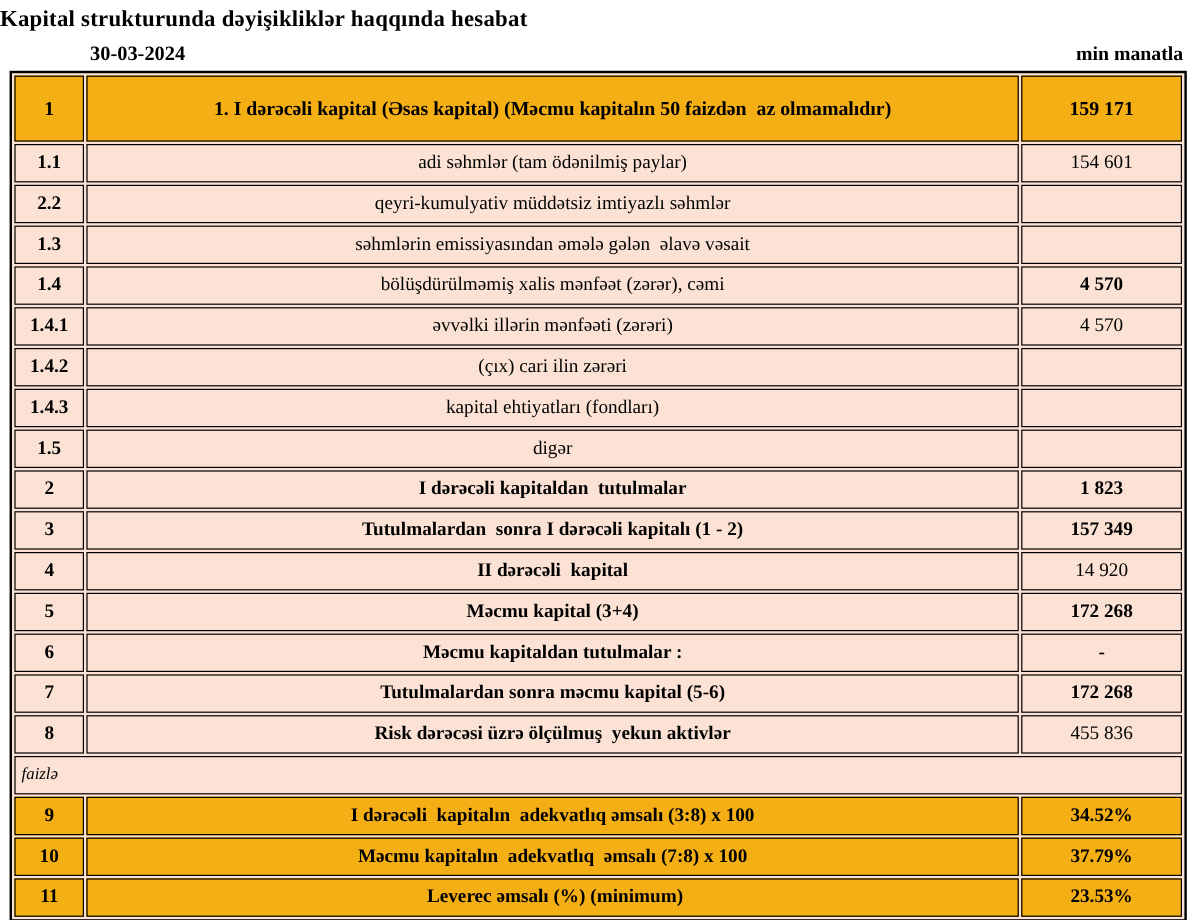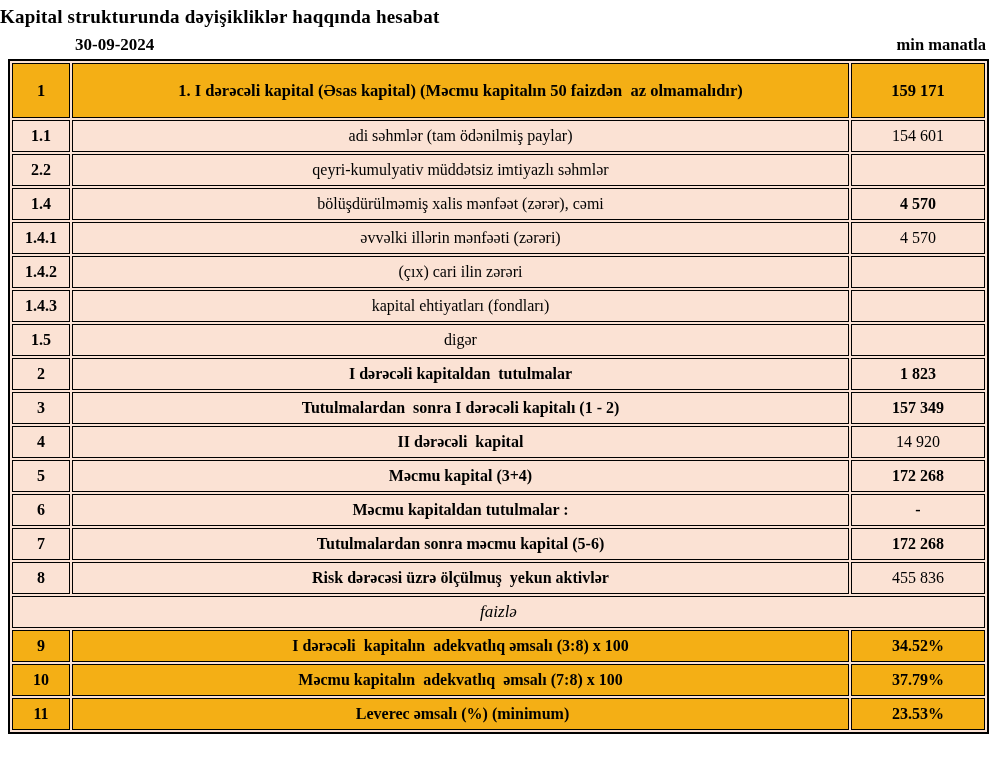--- a/index.html
+++ b/index.html
@@ -54,32 +54,32 @@
   }
   tr.gold  { background: var(--gold, #F4AF15); }
   tr.gold td { background: var(--gold, #F4AF15); }
   tr.peach td { background: var(--peach, #FBE2D4); margin-left: 36px; }
   td.num   { text-align: center; font-weight: bold; }
   td.label { text-align: center; white-space: pre-wrap; }
   td.value { text-align: center; }
   td.b     { font-weight: bold; }
   tr.tall td { height: 51px; font-size: 16.5px; line-height: 1.45; }
   td.note-cell {
-    text-align: center;
+    text-align: left;
     font-style: italic;
-    font-size: 17px;
+    font-size: 14px;
   }
 </style>
 </head>
 <body>
 
 <div class="page-title">Kapital strukturunda dəyişikliklər haqqında hesabat</div>
 
 <div class="subheader">
-  <span class="report-date">30-09-2024</span>
+  <span class="report-date">30-03-2024</span>
   <span class="unit-label">min manatla</span>
 </div>
 
 <table class="capital-table">
   <colgroup>
     <col class="c-num">
       <col class="c-label">
       <col class="c-value">
   </colgroup>
   <tbody>
@@ -89,20 +89,25 @@
         <td class="value b">159 171</td>
       </tr>
       <tr class="peach">
         <td class="num">1.1</td>
         <td class="label">adi səhmlər (tam ödənilmiş paylar)</td>
         <td class="value">154 601</td>
       </tr>
       <tr class="peach">
         <td class="num">2.2</td>
         <td class="label">qeyri-kumulyativ müddətsiz imtiyazlı səhmlər</td>
+        <td class="value"></td>
+      </tr>
+      <tr class="peach">
+        <td class="num">1.3</td>
+        <td class="label">səhmlərin emissiyasından əmələ gələn  əlavə vəsait</td>
         <td class="value"></td>
       </tr>
       <tr class="peach">
         <td class="num">1.4</td>
         <td class="label">bölüşdürülməmiş xalis mənfəət (zərər), cəmi</td>
         <td class="value b">4 570</td>
       </tr>
       <tr class="peach">
         <td class="num">1.4.1</td>
         <td class="label">əvvəlki illərin mənfəəti (zərəri)</td>

